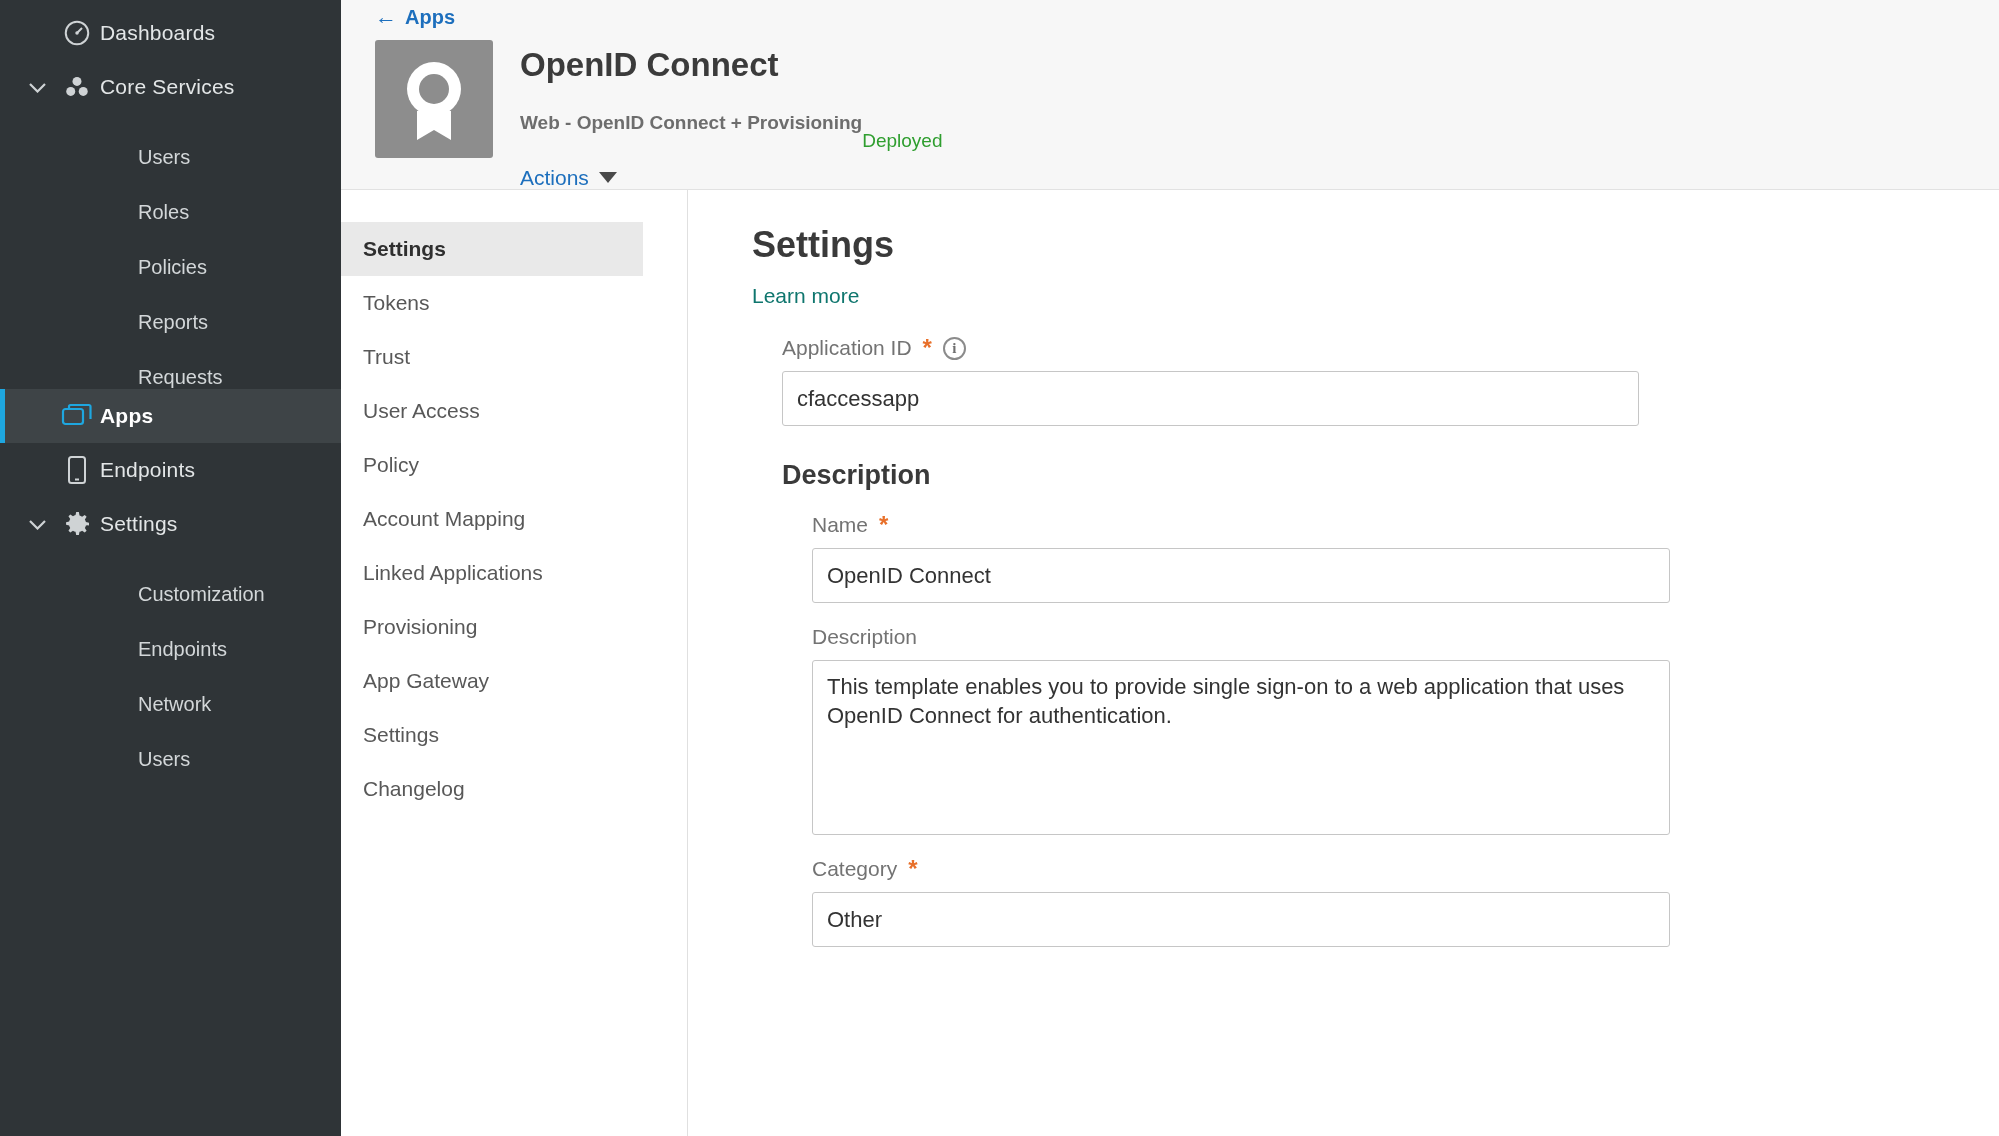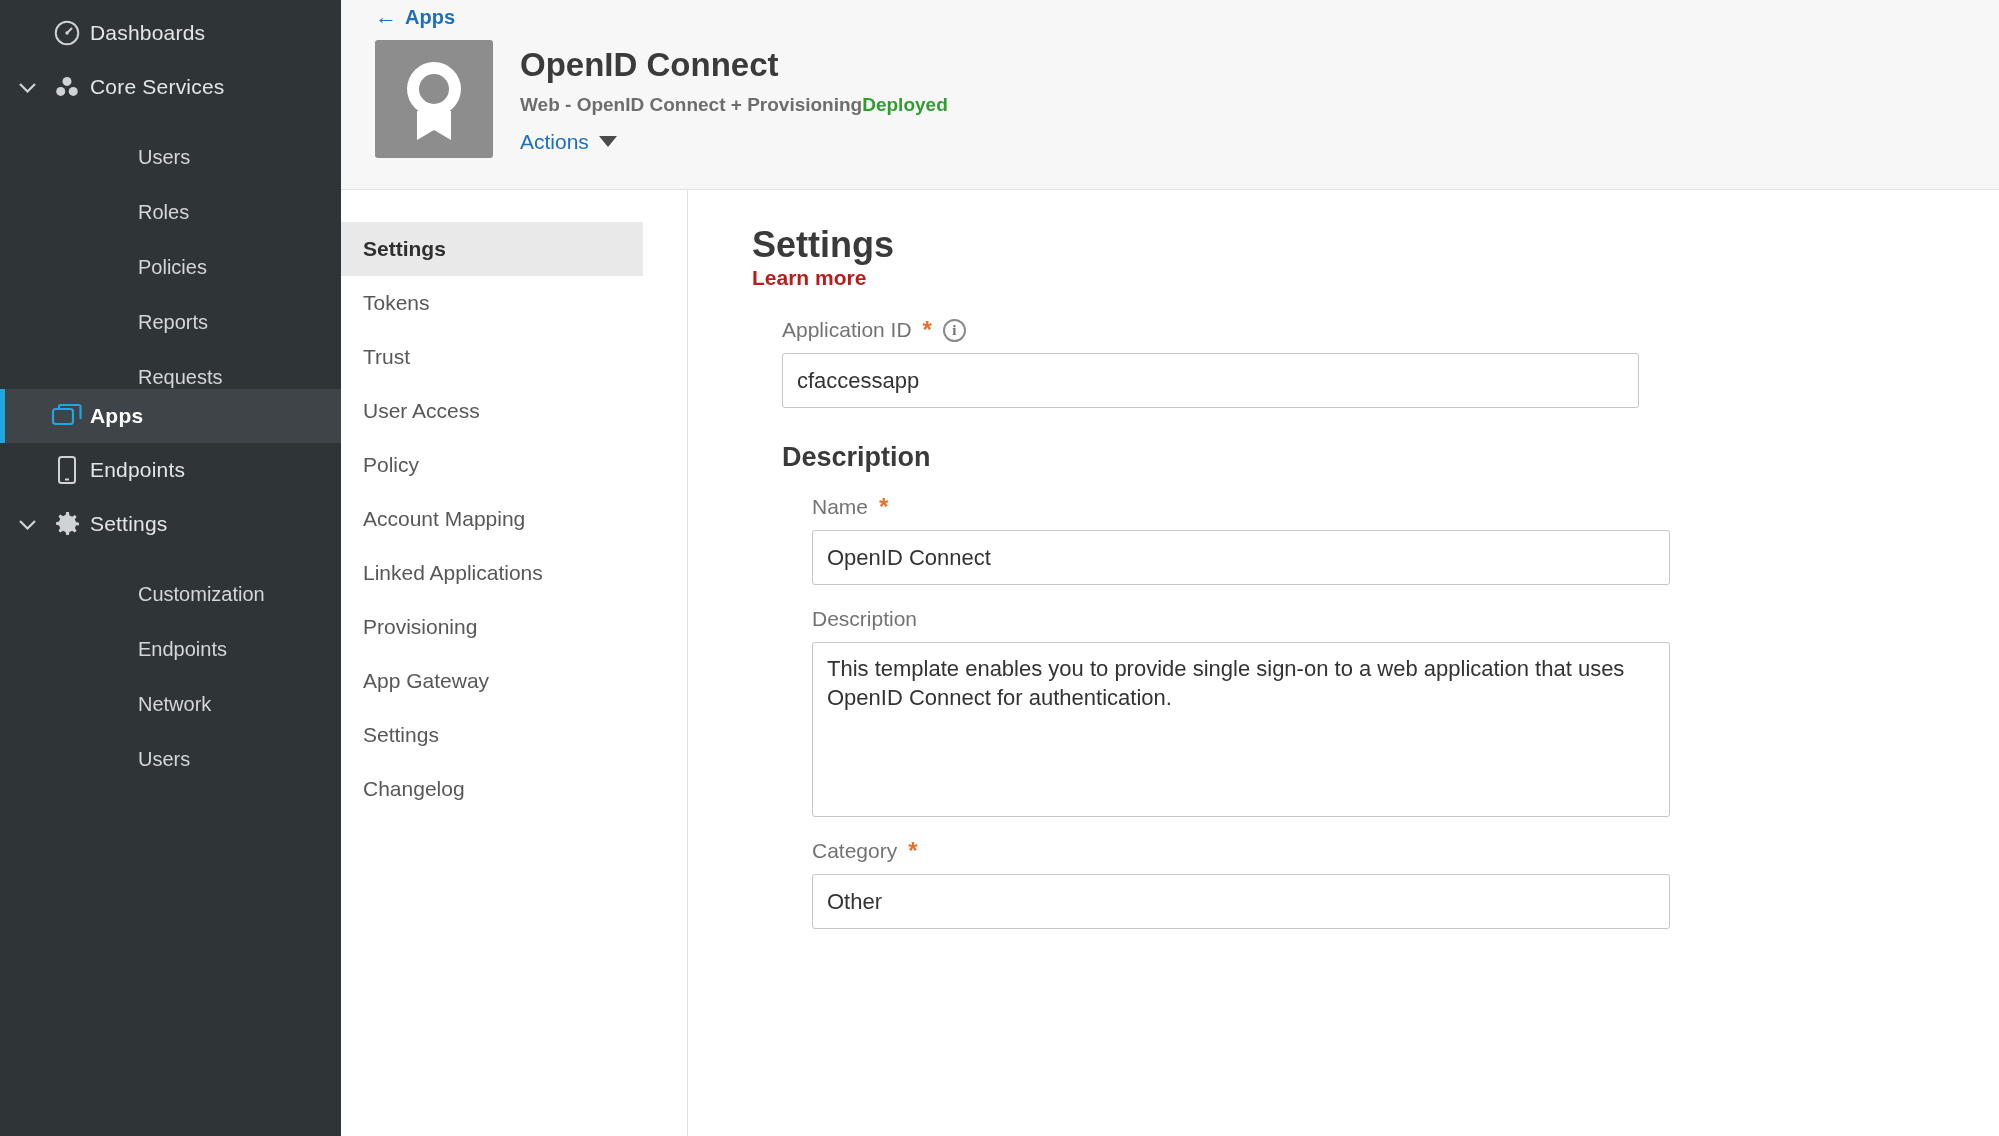--- a/index.html
+++ b/index.html
@@ -25,21 +25,21 @@
     min-width: 341px;
     background: #2f3437;
     color: #d6d9da;
     padding-top: 6px;
     position: relative;
   }
   .nav-row {
     display: flex;
     align-items: center;
     height: 54px;
-    padding-left: 10px;
+    padding-left: 20px;
     cursor: pointer;
     position: relative;
   }
   .nav-row.active {
     background: #3e4447;
   }
   .nav-row.active::before {
     content: "";
     position: absolute;
     left: 0; top: 0; bottom: 0;
@@ -132,22 +132,23 @@
     display: flex;
     align-items: center;
   }
   .app-sub {
     font-size: 19px;
     font-weight: bold;
     color: #6d6d6d;
   }
   .app-status {
     font-size: 19px;
-    font-weight: bold;
+    font-weight: normal;
     color: #2f9e2f;
+    margin-top: 36px;
   }
   .actions {
     margin-top: 14px;
     display: flex;
     align-items: center;
     gap: 10px;
     color: #1d6fbd;
     font-size: 21px;
     font-weight: normal;
     cursor: pointer;
@@ -193,23 +194,24 @@
     padding: 34px 0 0 64px;
     overflow: hidden;
   }
   .h1 {
     font-size: 36px;
     font-weight: bold;
     color: #3a3a3a;
   }
   .learn-more {
     display: inline-block;
-    color: #b91c1c;
+    margin-top: 18px;
+    color: #0f766e;
     font-size: 21px;
-    font-weight: bold;
+    font-weight: normal;
     cursor: pointer;
   }
   .field-block { margin-top: 28px; padding-left: 30px; }
   .field-label-row {
     display: flex;
     align-items: center;
     gap: 11px;
     margin-bottom: 11px;
   }
   .field-label {

